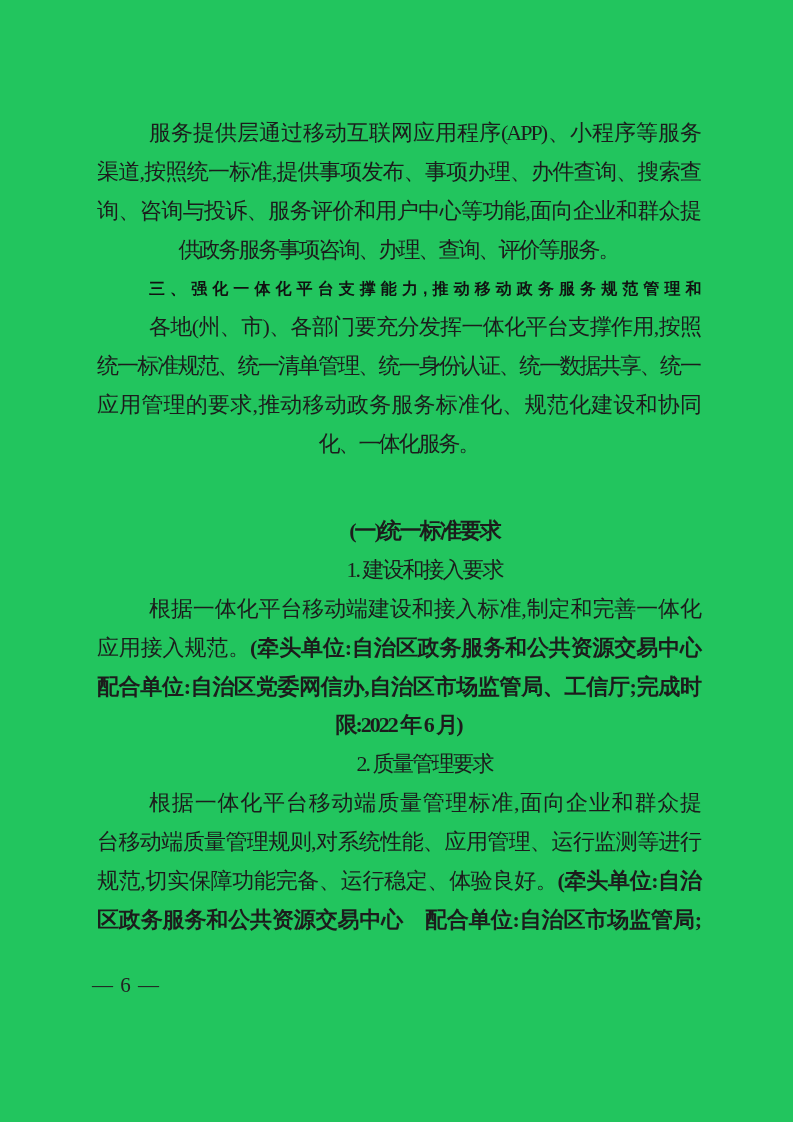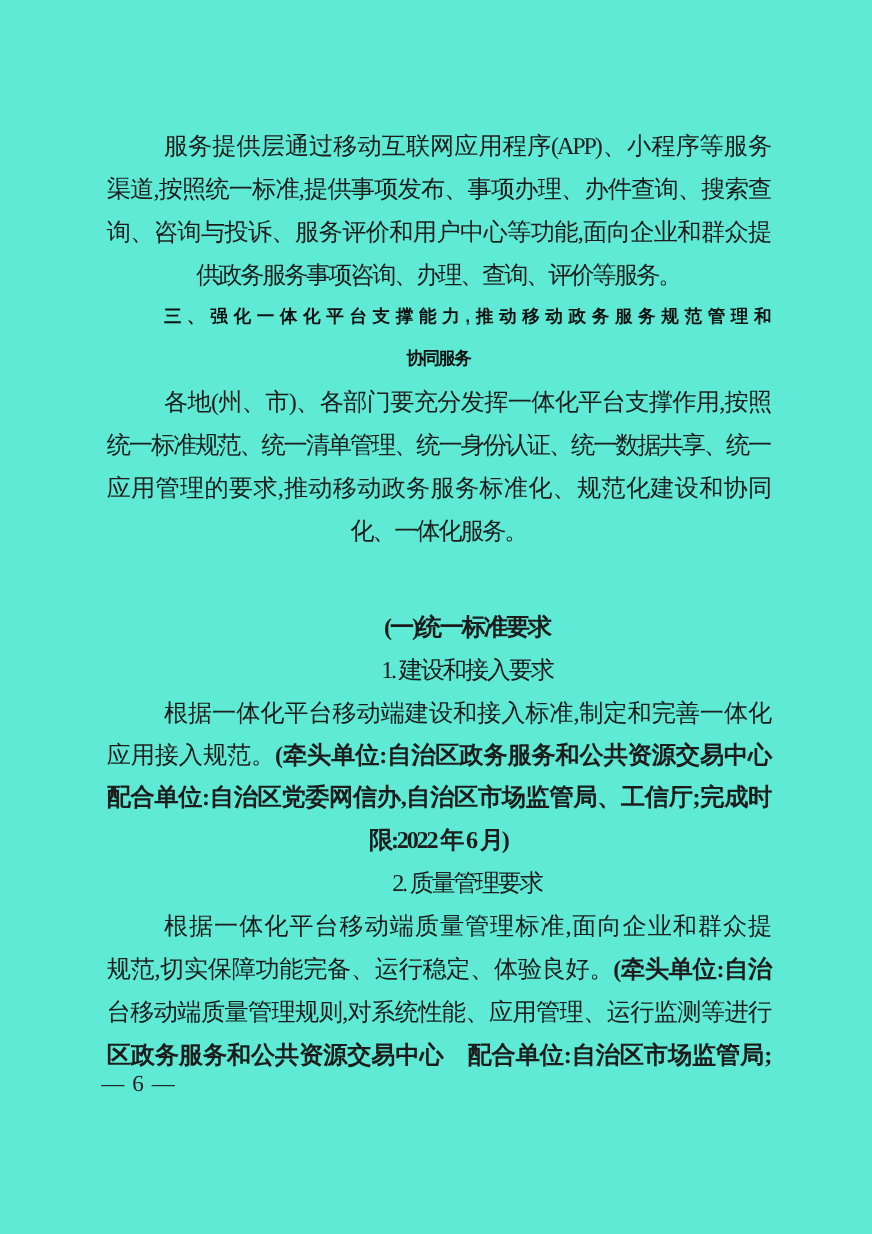--- a/index.html
+++ b/index.html
@@ -5,21 +5,21 @@
   html, body {
     margin: 0;
     padding: 0;
     background: #e9e9e9;
   }
   .page {
     position: relative;
     width: 793px;
     height: 1122px;
     margin: 0 auto;
-    background: #5eead4;
+    background: #22c55e;
     overflow: hidden;
     color: #1c1c1c;
     font-family: "Liberation Serif", "DejaVu Serif", serif;
   }
   .doc {
     position: absolute;
     left: 97px;
     top: 114px;
     width: 603px;
   }
@@ -69,43 +69,42 @@
 
 <div class="page">
   <div class="doc">
 
     <div class="line j indent">服务提供层通过移动互联网应用程序(APP)、小程序等服务</div>
     <div class="line j">渠道,按照统一标准,提供事项发布、事项办理、办件查询、搜索查</div>
     <div class="line j">询、咨询与投诉、服务评价和用户中心等功能,面向企业和群众提</div>
     <div class="line">供政务服务事项咨询、办理、查询、评价等服务。</div>
 
     <div class="line j h indent">三、强化一体化平台支撑能力,推动移动政务服务规范管理和</div>
-    <div class="line h">协同服务</div>
 
     <div class="line j indent">各地(州、市)、各部门要充分发挥一体化平台支撑作用,按照</div>
     <div class="line j">统一标准规范、统一清单管理、统一身份认证、统一数据共享、统一</div>
     <div class="line j">应用管理的要求,推动移动政务服务标准化、规范化建设和协同</div>
     <div class="line">化、一体化服务。</div>
 
     <div class="line sub indent">(一)统一标准要求</div>
 
     <div class="line indent">1. 建设和接入要求</div>
 
     <div class="line j indent">根据一体化平台移动端建设和接入标准,制定和完善一体化</div>
     <div class="line j">
       <span>应用接入规范。</span><span class="annot">(牵头单位:自治区政务服务和公共资源交易中心</span>
     </div>
     <div class="line j annot">配合单位:自治区党委网信办,自治区市场监管局、工信厅;完成时</div>
     <div class="line annot">限:2022 年 6 月)</div>
 
     <div class="line indent">2. 质量管理要求</div>
 
     <div class="line j indent">根据一体化平台移动端质量管理标准,面向企业和群众提</div>
+    <div class="line j">台移动端质量管理规则,对系统性能、应用管理、运行监测等进行</div>
     <div class="line j">
       <span>规范,切实保障功能完备、运行稳定、体验良好。</span><span class="annot">(牵头单位:自治</span>
     </div>
-    <div class="line j">台移动端质量管理规则,对系统性能、应用管理、运行监测等进行</div>
     <div class="line j annot">区政务服务和公共资源交易中心　配合单位:自治区市场监管局;</div>
 
   </div>
 
   <div class="footer">— 6 —</div>
 </div>
 
 </body></html>

